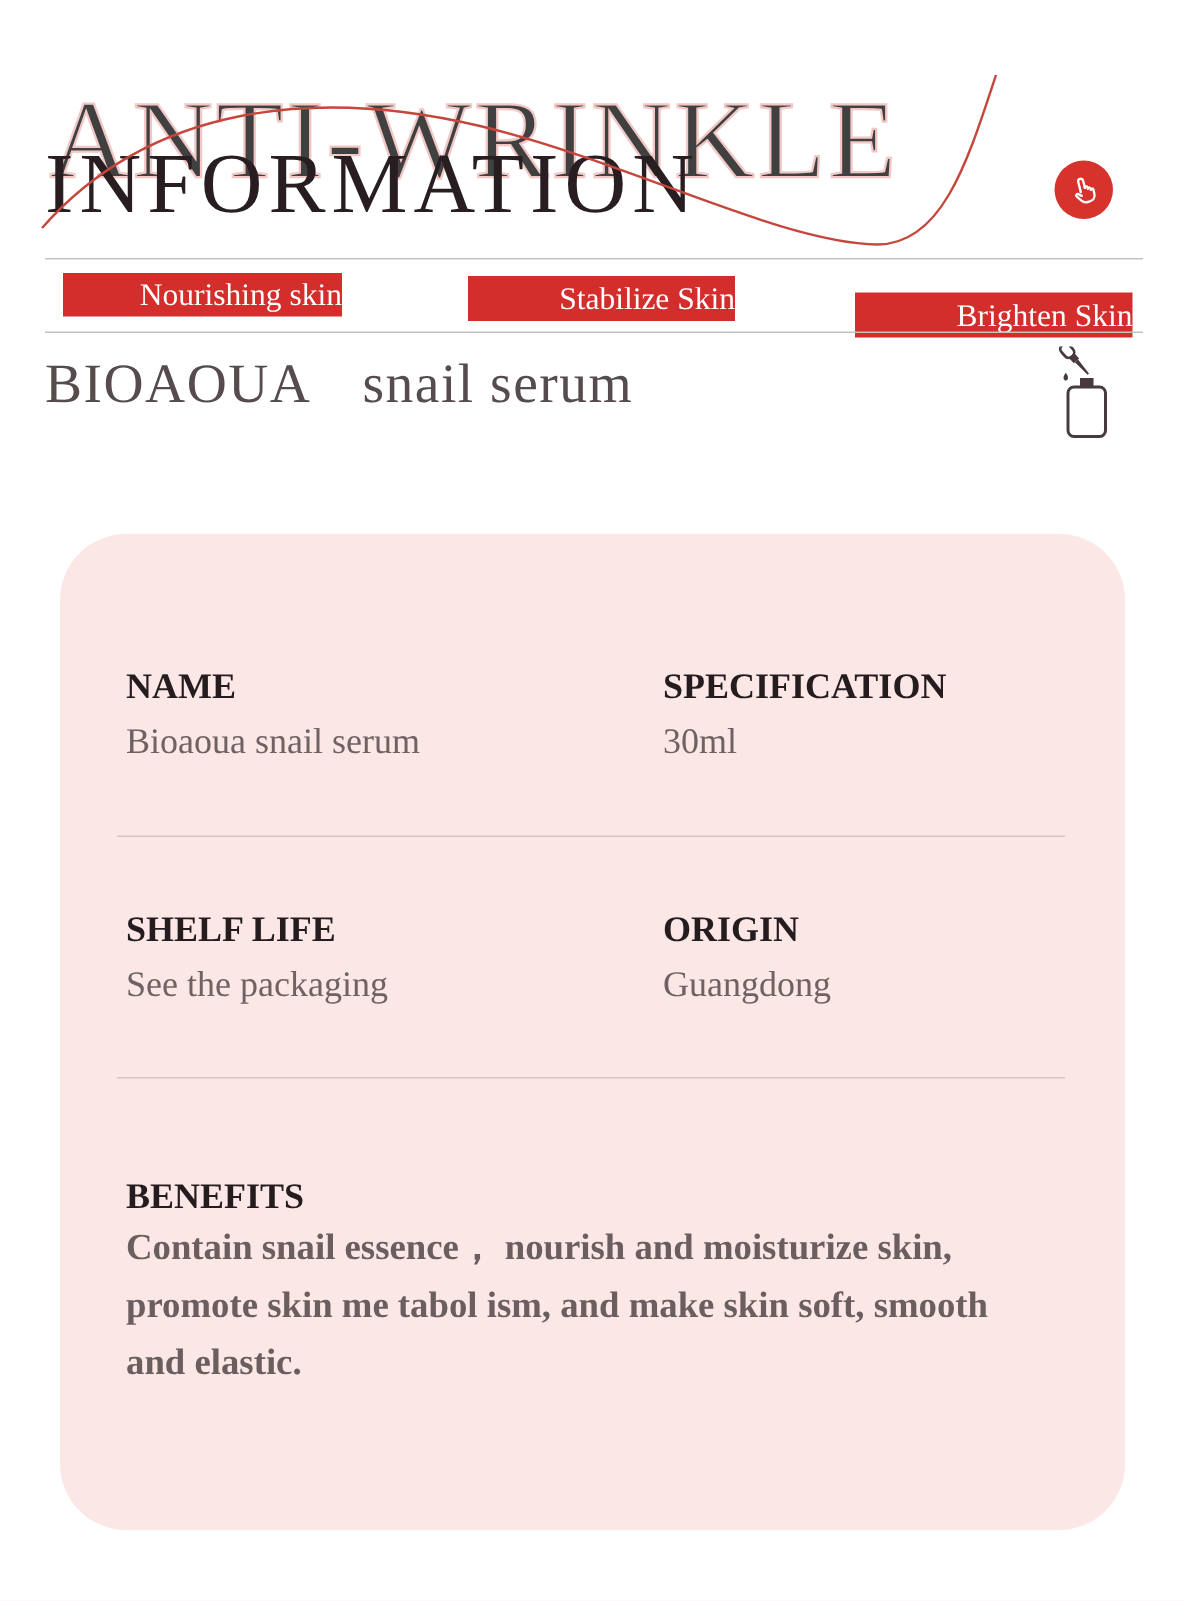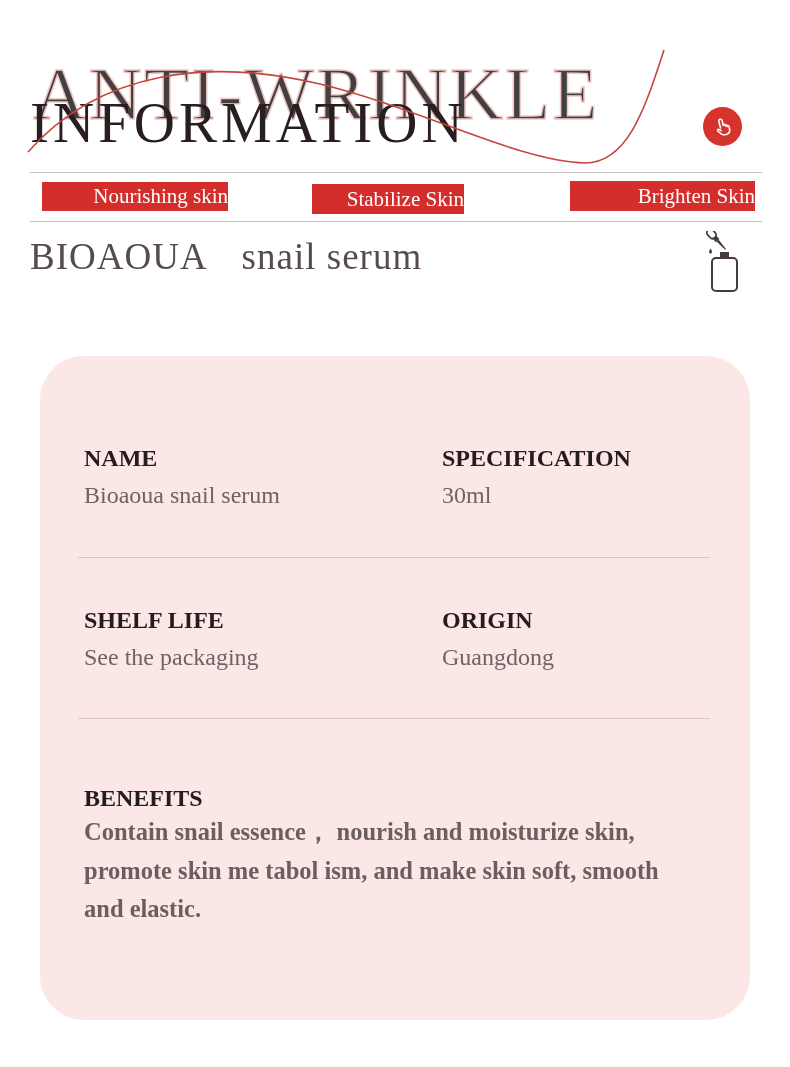--- a/index.html
+++ b/index.html
@@ -38,22 +38,22 @@
   .rule-bottom{top:221px;}
   
   .tag{
     position:absolute;
     background:#d32d2c;color:#ffffff;
     font-size:21px;
     display:flex;align-items:center;justify-content:flex-end;
     white-space:nowrap;
   }
   .tag1{left:42px;top:182px;width:186px;height:29px;}
-  .tag2{left:312px;top:184px;width:152px;height:30px;}
-  .tag3{left:570px;top:181px;width:185px;height:30px;}
+  .tag2{left:312px;top:184px;width:178px;height:30px;}
+  .tag3{left:570px;top:195px;width:185px;height:30px;}
   
   .product-title{
     position:absolute;left:30px;top:237px;
     font-size:37px;line-height:1.1;color:#564b4d;
     letter-spacing:1px;white-space:nowrap;
   }
   .product-name{margin-left:34px;}
   .dropper-icon{position:absolute;left:700px;top:231px;}
   
   .card{

